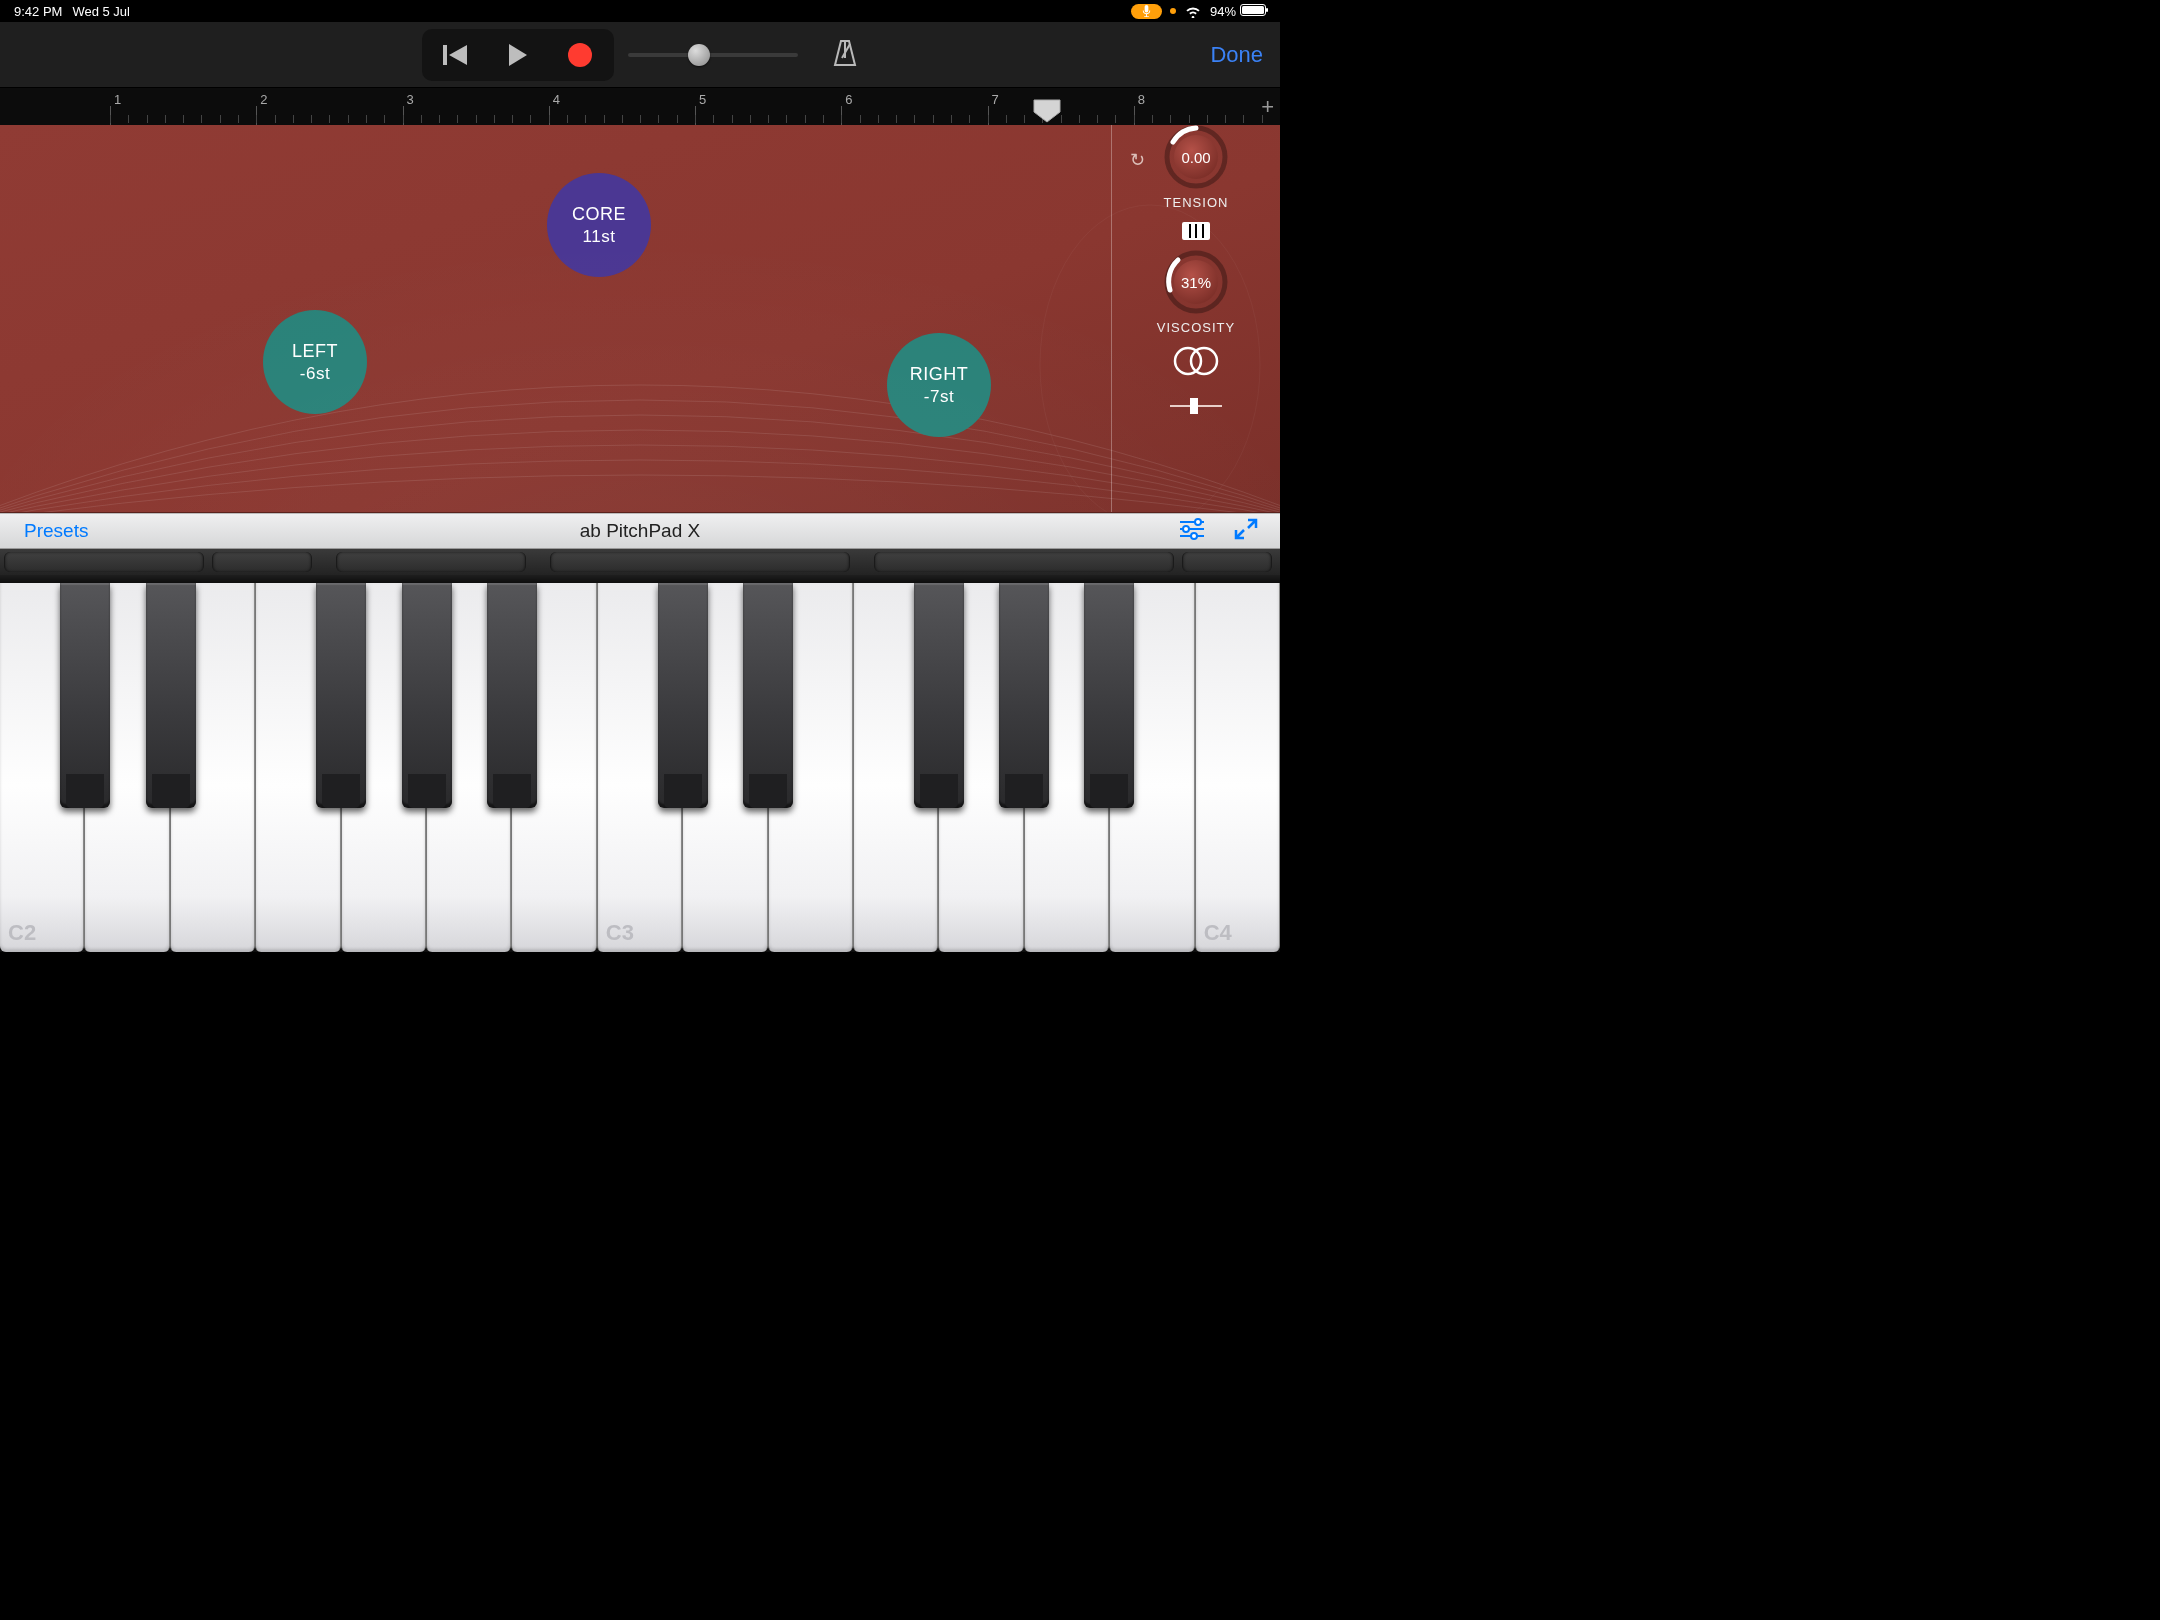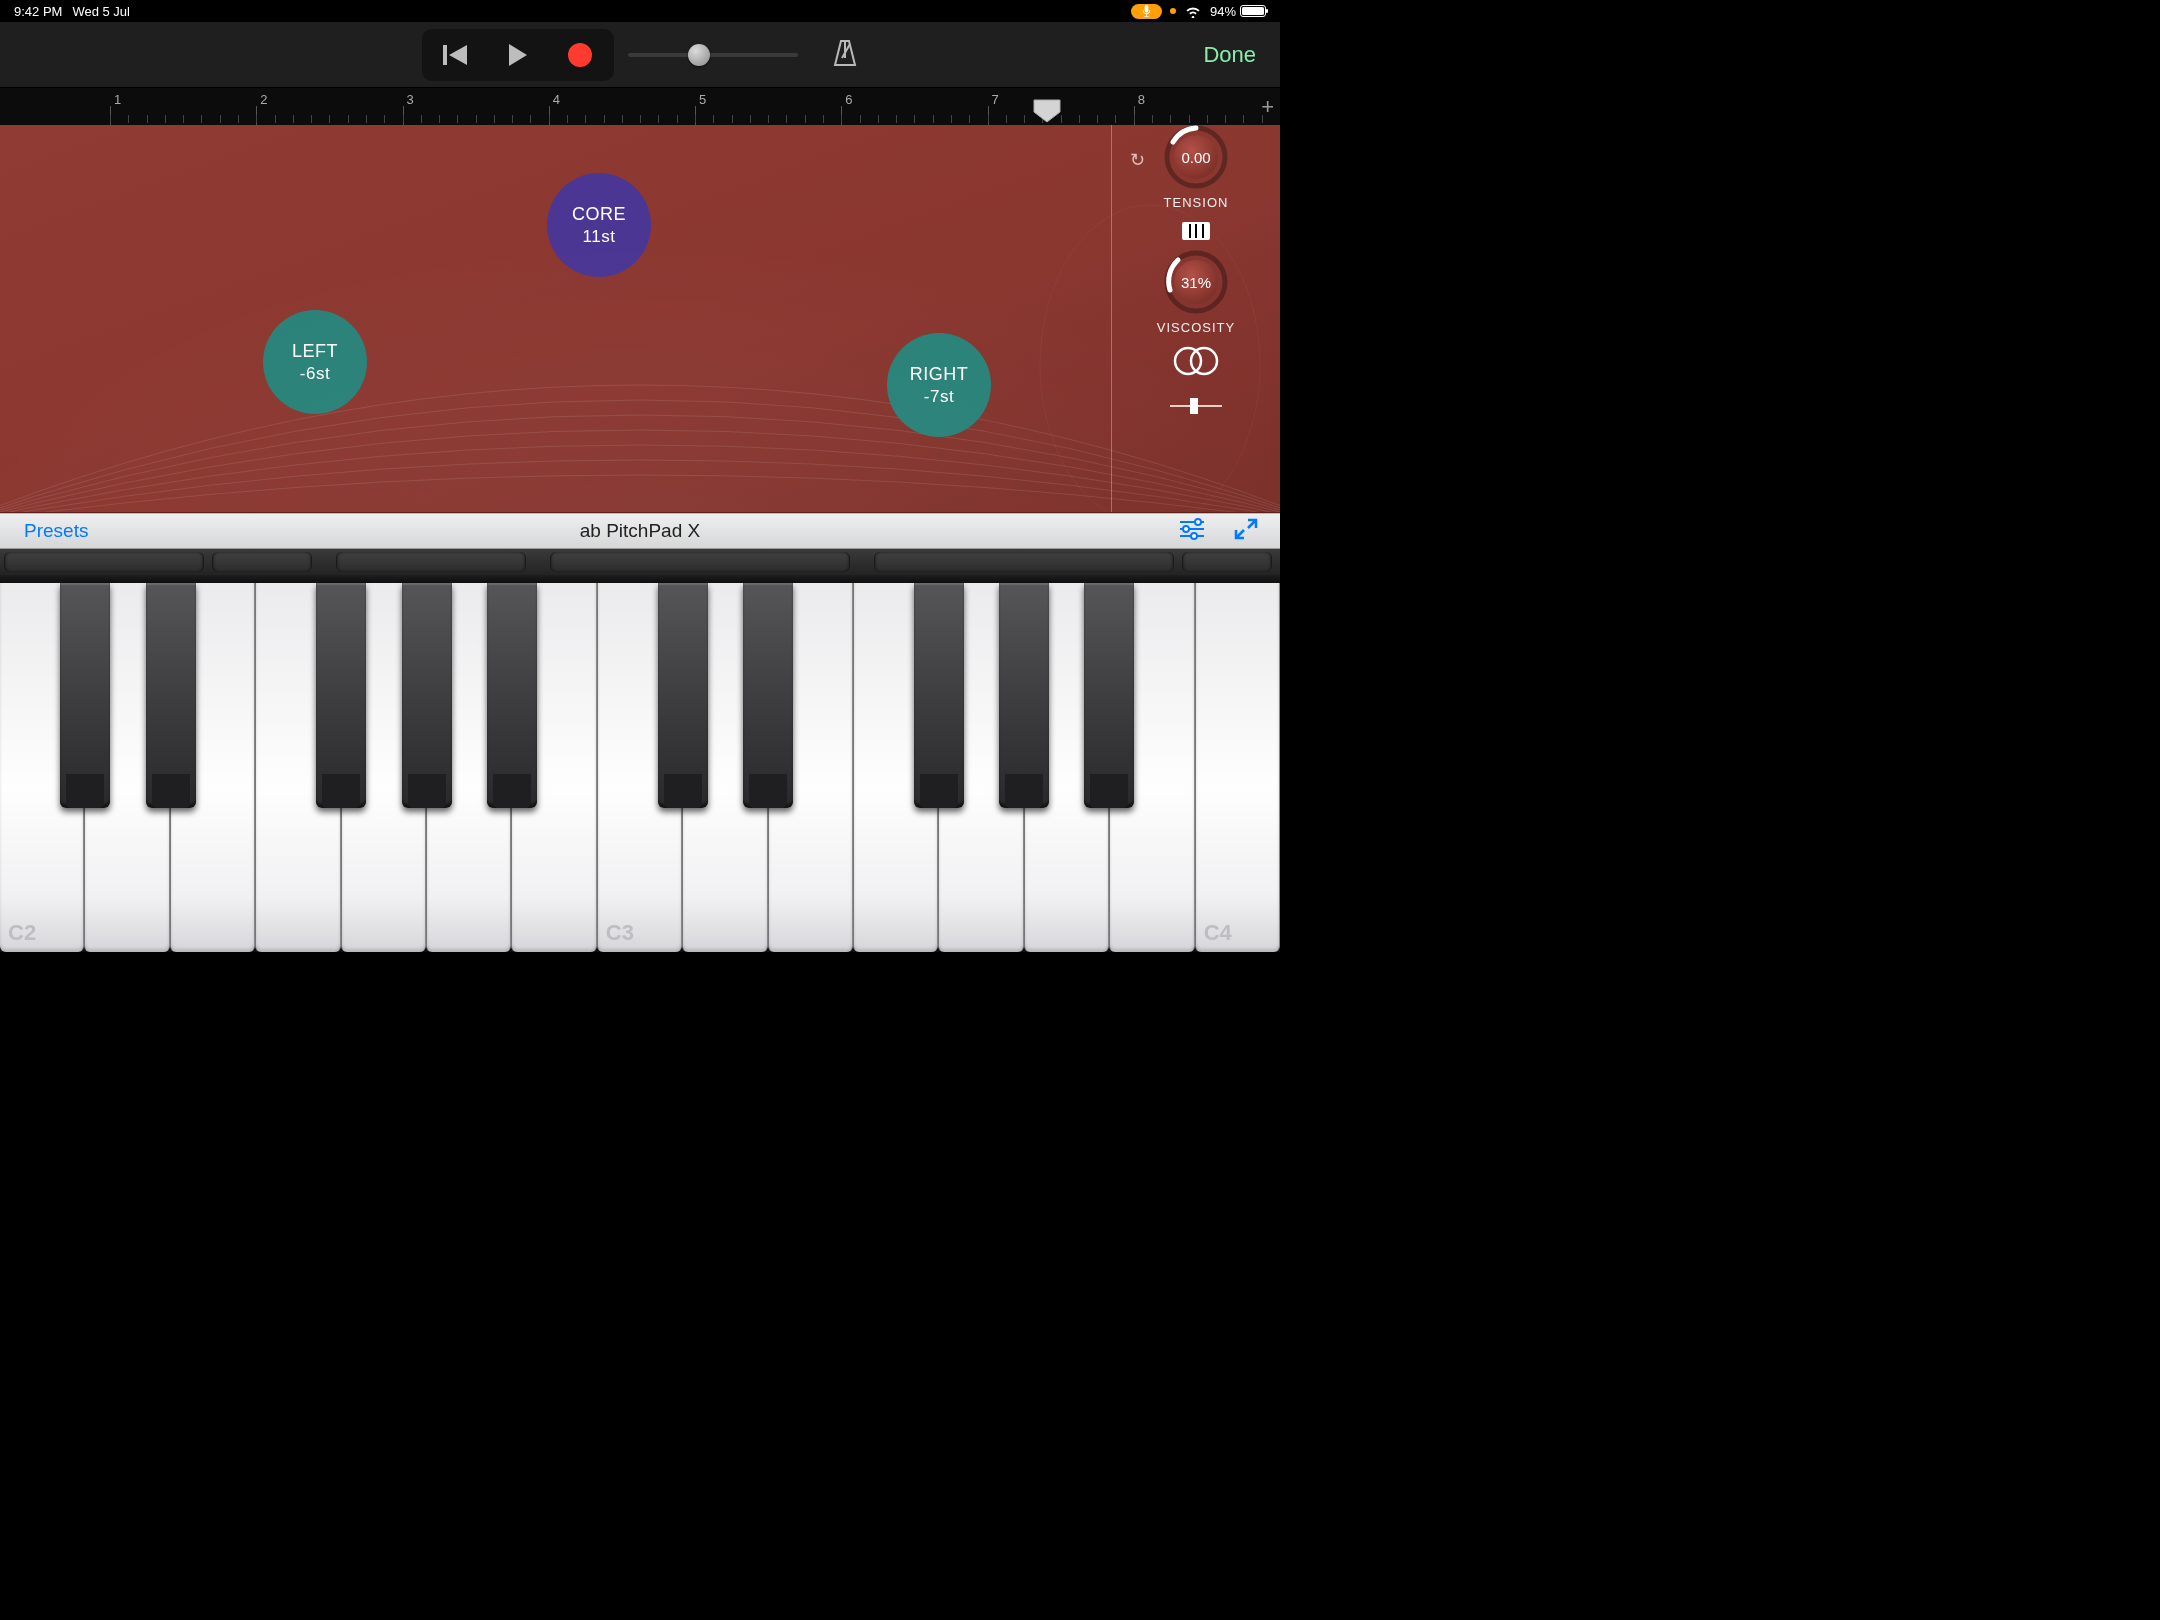--- a/index.html
+++ b/index.html
@@ -7,36 +7,36 @@
   .root { width: 1280px; height: 960px; position: relative; background: #000; }
 
   
   .status-bar { height: 22px; display: flex; align-items: center; padding: 0 14px; font-size: 13px; color: #fff; }
   .status-left { display: flex; gap: 10px; }
   .status-right { margin-left: auto; display: flex; align-items: center; gap: 8px; }
   .mic-pill { background: #ff9f0a; color: #fff; border-radius: 12px; padding: 1px 10px; display: flex; align-items: center; }
   .mic-pill svg { width: 11px; height: 13px; fill: #fff; }
   .dot-orange { width: 6px; height: 6px; border-radius: 50%; background: #ff9f0a; }
   .wifi { width: 18px; height: 14px; }
-  .battery-wrap { display: flex; align-items: center; gap: 4px; }
+  .battery-wrap { display: flex; gap: 4px; }
   .battery { width: 26px; height: 12px; border: 1px solid #fff; border-radius: 3px; position: relative; }
   .battery::after { content:""; position:absolute; right:-3px; top:3px; width:2px; height:4px; background:#fff; border-radius:1px; }
   .battery .fill { position:absolute; left:1px; top:1px; bottom:1px; width: 90%; background:#fff; border-radius:1.5px; }
 
   
   .transport { height: 65px; background: #1f1f1f; display: flex; align-items: center; position: relative; }
   .transport-center { position: absolute; left: 50%; transform: translateX(-50%); display:flex; align-items:center; gap: 14px; }
   .tgroup { display: flex; background:#131313; border-radius: 10px; padding: 6px 8px; gap: 10px; }
   .tbtn { width: 52px; height: 40px; display:flex; align-items:center; justify-content:center; }
   .tbtn svg { fill: #bdbdbd; }
   .rec-dot { width: 24px; height: 24px; border-radius: 50%; background: #ff3b30; }
   .slider-track { width: 170px; height: 4px; background:#3a3a3a; border-radius: 2px; position: relative; }
   .slider-knob { position: absolute; left: 42%; top: 50%; transform: translate(-50%,-50%); width: 22px; height:22px; border-radius:50%; background: radial-gradient(circle at 35% 30%, #dcdcdc, #888); box-shadow: 0 1px 2px rgba(0,0,0,.6);}
   .metronome { margin-left: 20px; }
-  .done { position: absolute; right: 24px; font-size: 22px; color: #86efac; }
+  .done { position: absolute; right: 17px; font-size: 22px; color: #3b82f6; }
 
   
   .ruler { height: 38px; background: #0c0c0c; border-top: 1px solid #000; display:flex; position:relative; padding-left: 110px; }
   .ruler .bar { flex: 1; position: relative; }
   .ruler .bar::before { content:""; position:absolute; left:0; top:18px; bottom:0; width:1px; background:#555; }
   .ruler .bar .num { position:absolute; left:4px; top:4px; font-size: 13px; color:#aaa; }
   .ruler .ticks { position:absolute; left:0; right:0; bottom:0; height:10px; display:flex; }
   .ruler .ticks span { flex:1; border-left:1px solid #444; height:8px; }
   .playhead { position:absolute; left: 1032px; top:10px; }
   .playhead svg { fill:#ccc; stroke:#ccc; }

